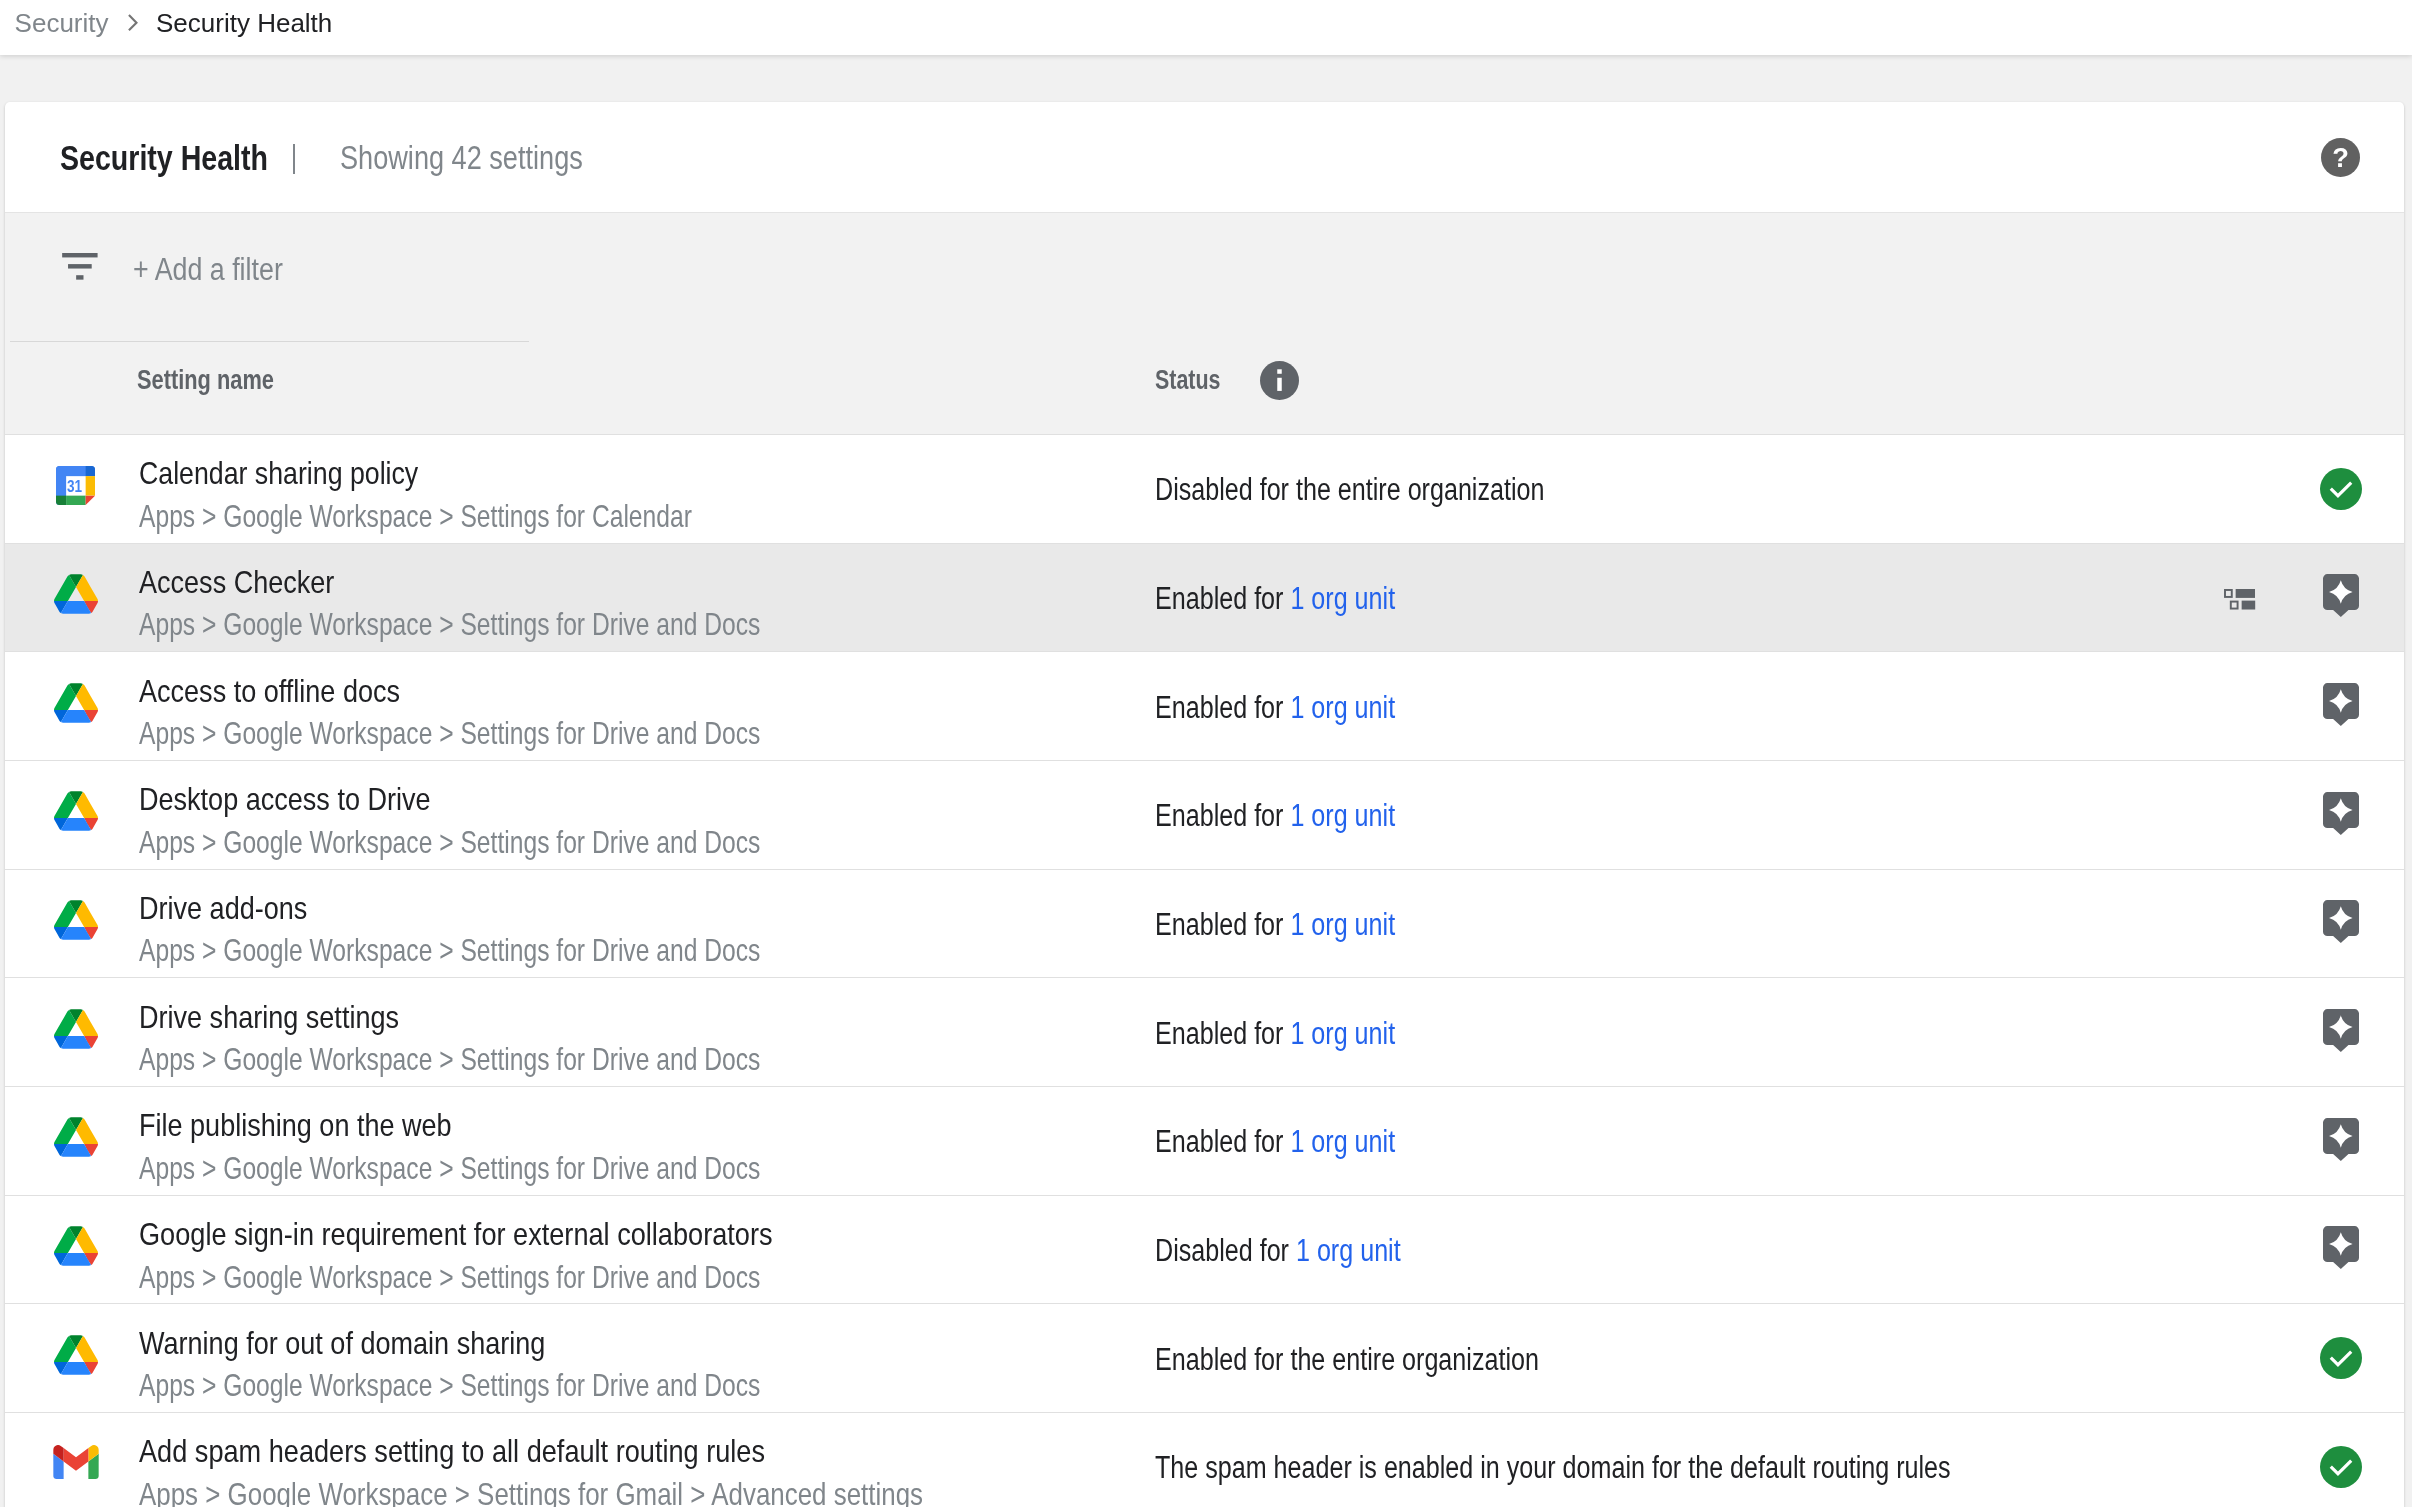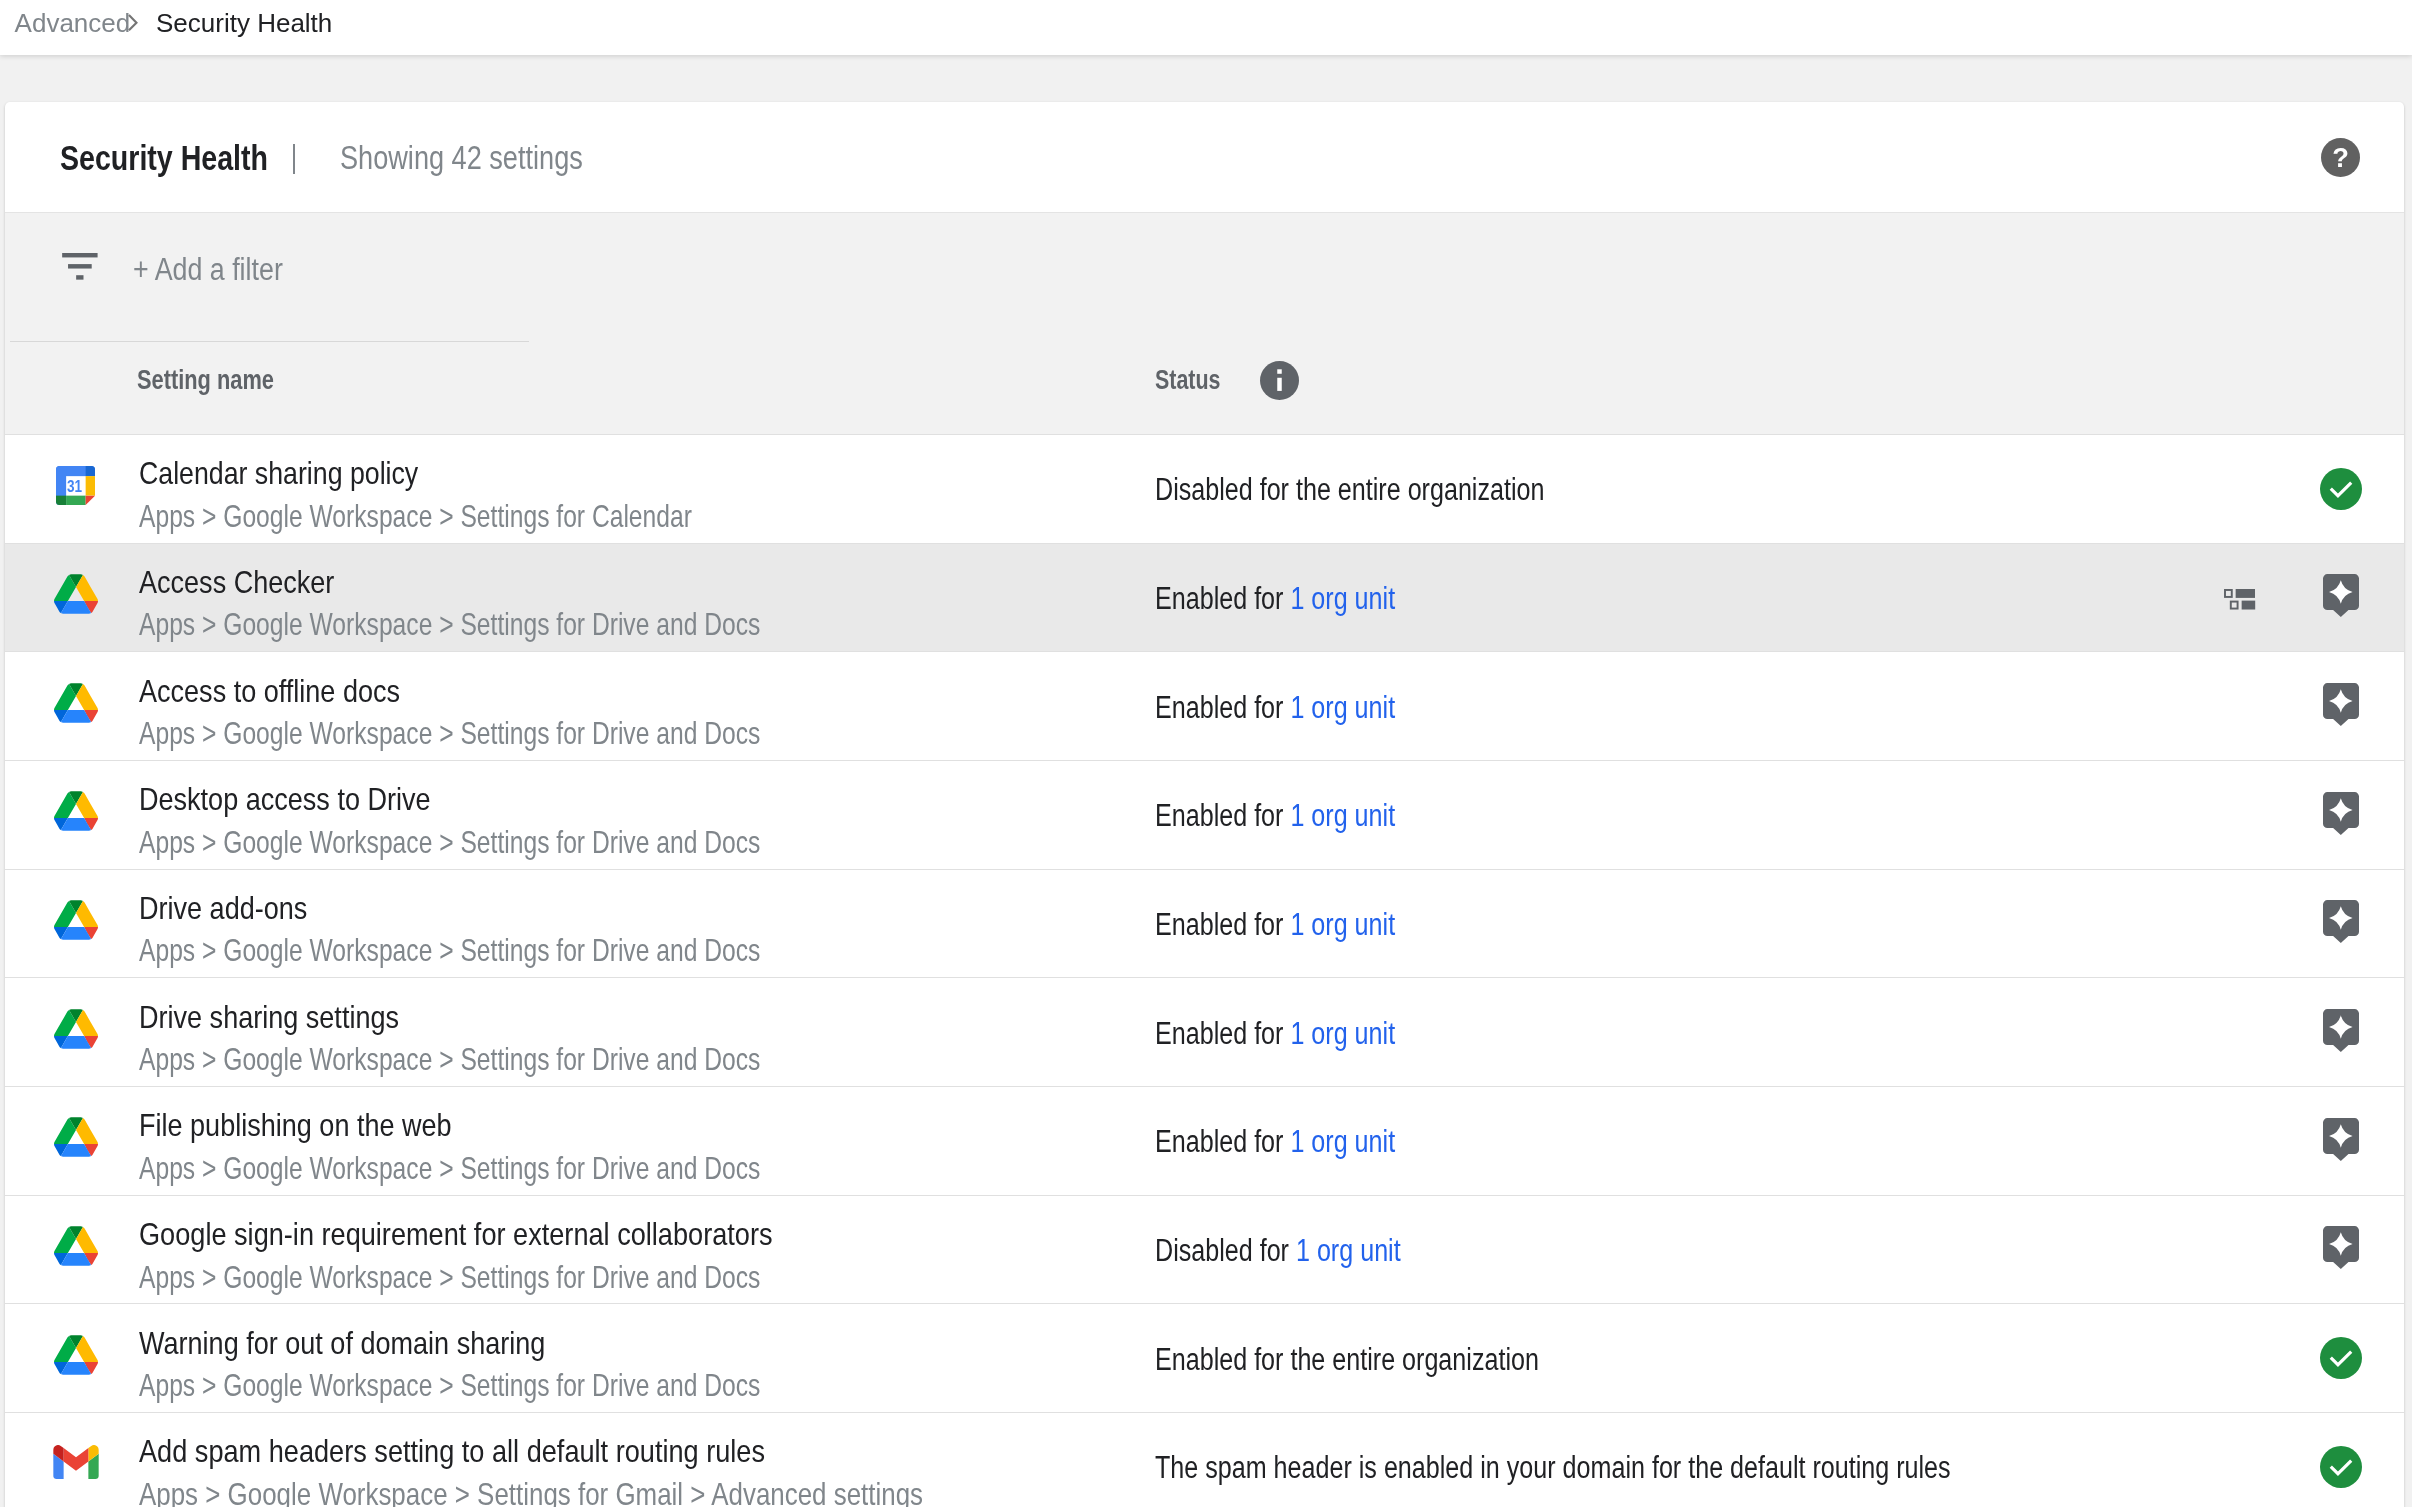--- a/index.html
+++ b/index.html
@@ -11,21 +11,21 @@
 #greyband{position:absolute;left:4.9px;top:212px;width:2399px;height:222px;background:#f2f2f2;border-top:1px solid #e4e4e4;box-sizing:border-box;}
 #filterline{position:absolute;left:9.7px;top:341px;width:519px;height:1px;background:#d8d8d8;}
 .rowline{position:absolute;left:4.9px;width:2399px;height:1px;background:#e0e0e0;}
 .hl{position:absolute;left:4.9px;width:2399px;background:#e9e9e9;}
 .t1{font-size:32px;color:#202124;}
 .t2{font-size:32px;color:#80868b;}
 .st{font-size:31px;color:#202124;}
 .st a{color:#2262ec;text-decoration:none;}
 </style></head><body>
 <div id="topbar"></div>
-<div class="abs" style="left:14.6px;top:10.4px;font-size:26px;color:#80868b;">Advanced</div>
+<div class="abs" style="left:14.6px;top:10.4px;font-size:26px;color:#80868b;">Security</div>
 <svg class="abs" style="left:126px;top:11.6px" width="13.6" height="21.3" viewBox="0 0 14 22">
     <path d="M3 3.2 L10.8 11 L3 18.8" stroke="#757575" stroke-width="2.2" fill="none"></path>
   </svg>
 <div class="abs" style="left:156px;top:10.4px;font-size:26px;color:#202124;">Security Health</div>
 <div id="card"></div>
 <div class="abs" style="left:60px;top:140px;font-size:35px;font-weight:bold;color:#202124;transform:scaleX(0.816);">Security Health</div>
 <div class="abs" style="left:293px;top:144px;width:2.4px;height:30px;background:#80868b;"></div>
 <div class="abs" style="left:340px;top:141px;font-size:33px;color:#80868b;transform:scaleX(0.822);">Showing 42 settings</div>
 <svg class="abs" style="left:2321px;top:138px" width="39" height="39" viewBox="0 0 40 40">
     <circle cx="20" cy="20" r="20" fill="#616161"></circle>

